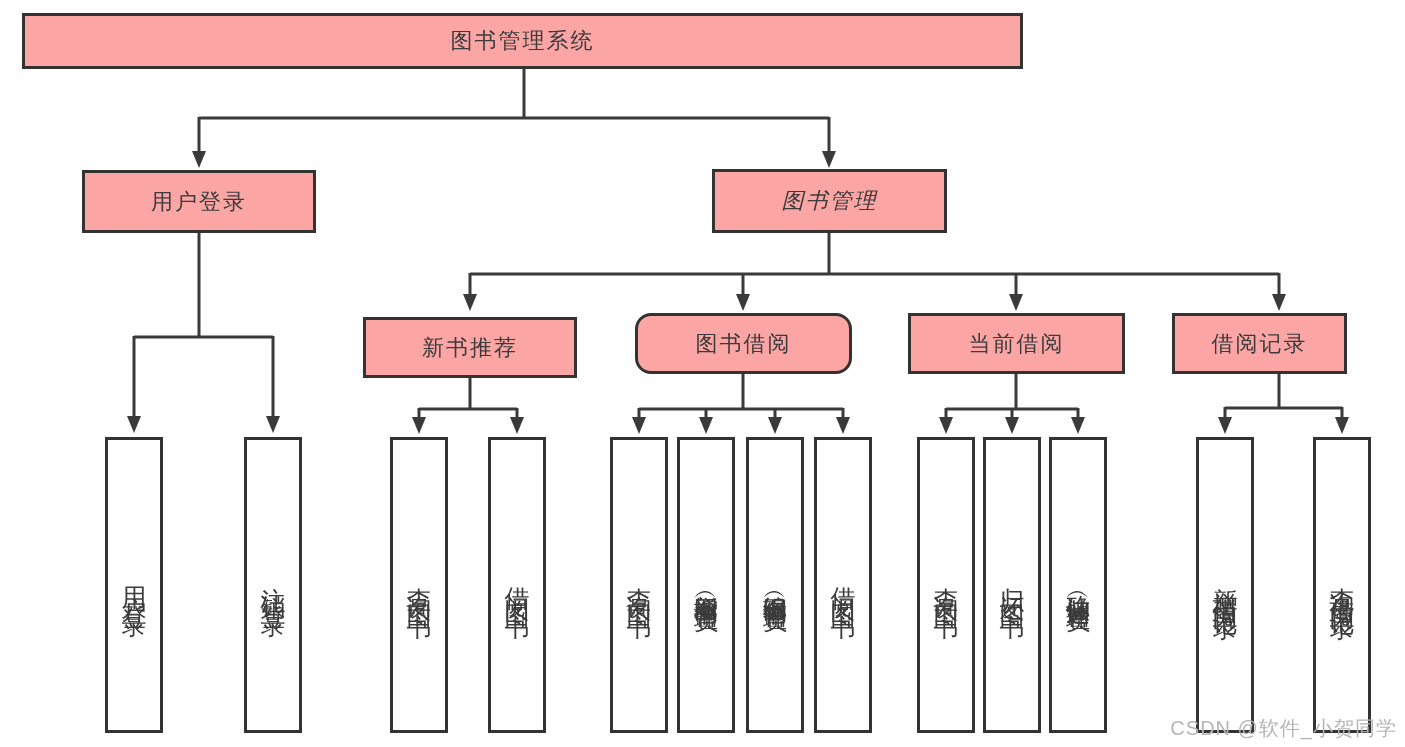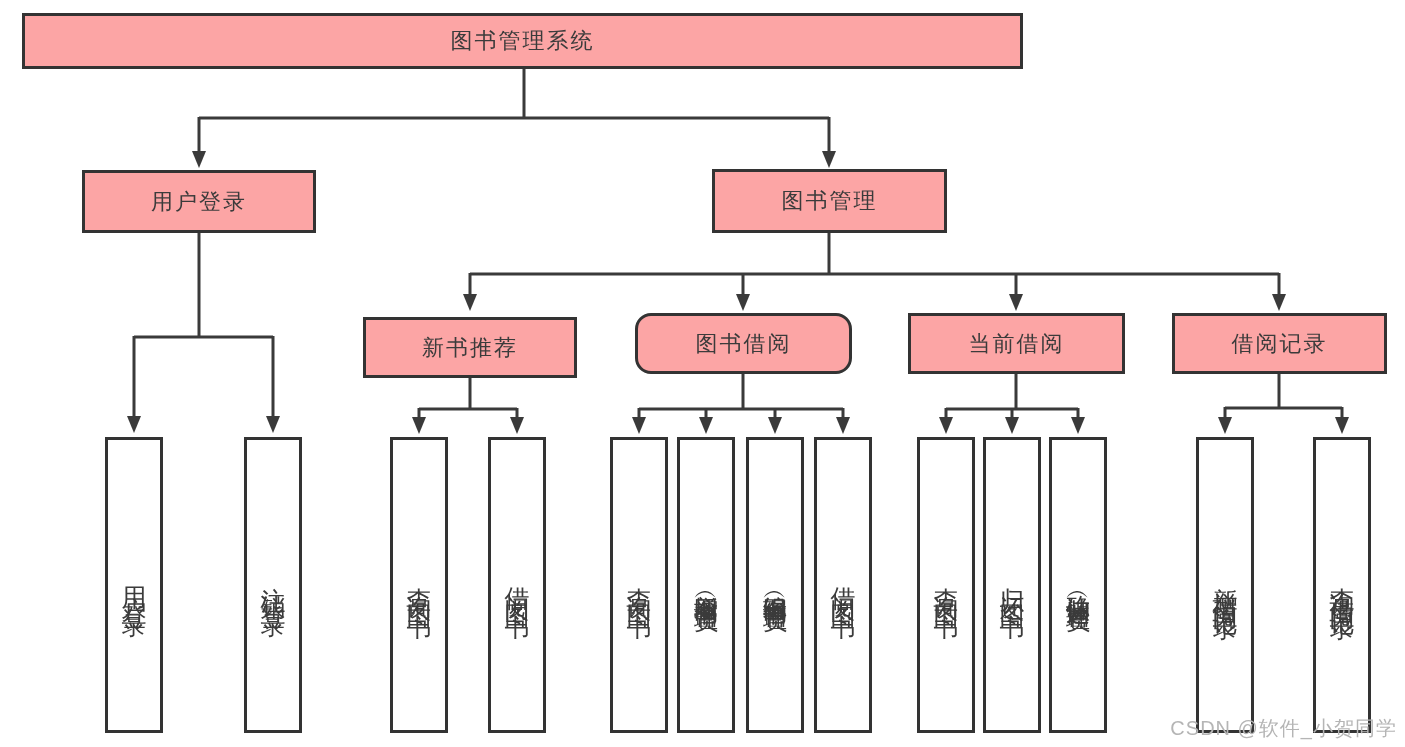--- a/index.html
+++ b/index.html
@@ -34,26 +34,26 @@
   .h-label {
     color: #3b3b3b;
     font-size: 22px;
     letter-spacing: 2px;
     white-space: nowrap;
   }
   
   #n-root { left: 22px; top: 13px; width: 1001px; height: 56px; }
   
   #n-l2-0 { left: 82px;  top: 170px; width: 234px; height: 63px; }
-  #n-l2-1 { left: 712px; top: 169px; width: 235px; height: 64px; }
+  #n-l2-1 { left: 712px; top: 169px; width: 235px; height: 64px; font-style: italic; }
   
   #n-l3-0 { left: 363px;  top: 317px; width: 214px; height: 61px; text-align: center; }
   #n-l3-1 { left: 635px;  top: 313px; width: 217px; height: 61px; border-radius: 16px; }
   #n-l3-2 { left: 908px;  top: 313px; width: 217px; height: 61px; }
-  #n-l3-3 { left: 1172px; top: 313px; width: 215px; height: 61px; justify-content: center; }
+  #n-l3-3 { left: 1172px; top: 313px; width: 175px; height: 61px; justify-content: center; }
   
   .leaf {
     position: absolute;
     box-sizing: border-box;
     top: 437px;
     width: 58px;
     height: 296px;
     border: 3px solid #333333;
     background: #ffffff;
     display: flex;

